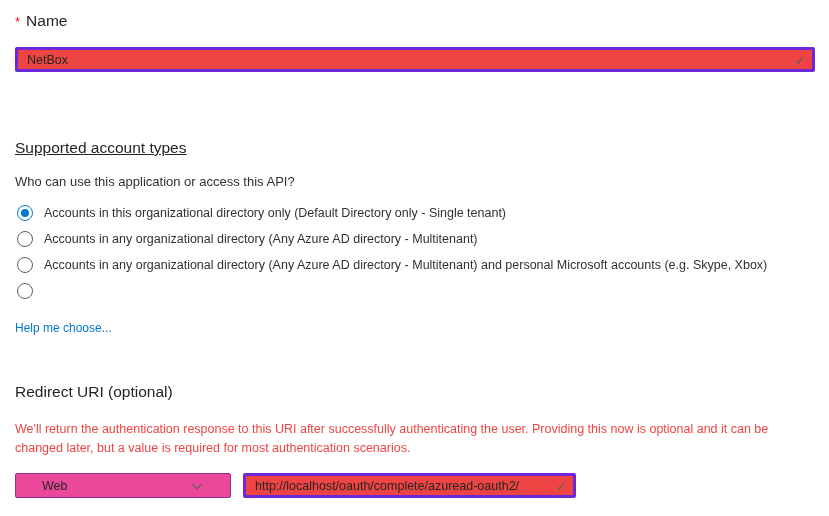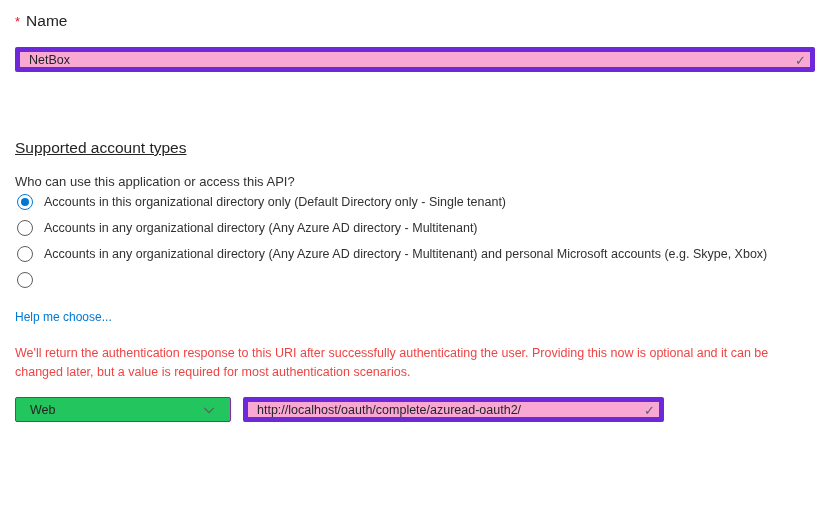--- a/index.html
+++ b/index.html
@@ -28,40 +28,40 @@
   .desc {
     font-size: 12.5px;
     line-height: 15px;
     margin: 15px 0 0 0;
     color: #323130;
   }
 
   .text-field { position: relative; width: 800px; height: 25px; margin-top: 16px; }
   .text-field input, .uri-field input {
     width: 100%; height: 100%;
-    border: 5px solid #6d28d9;
+    border: 3px solid #6d28d9;
     border-radius: 2px;
     padding: 0 28px 0 9px;
     font-size: 12.5px;
     font-family: "Liberation Sans", sans-serif;
     color: #252423;
     outline: none;
-    background: #f9a8d4;
+    background: #ef4444;
   }
   .check-icon {
     position: absolute; right: 9px; top: 50%;
     transform: translateY(-50%);
     color: #605e5c; font-size: 13px; line-height: 1;
     pointer-events: none;
   }
 
   #supported-title { margin-top: 67px; text-decoration: underline; }
   .question { font-size: 13px; margin: 17px 0 0 0; line-height: 15px; }
 
-  .radio-list { }
+  .radio-list { margin-top: 11px; }
   .radio-row { display: flex; align-items: center; height: 26px; cursor: pointer; }
   .radio {
     width: 16px; height: 16px; flex: none;
     border: 1px solid #605e5c;
     border-radius: 50%;
     margin: 0 11px 0 2px;
     position: relative;
     background: #fff;
   }
   .radio.selected { border-color: #0078d4; }
@@ -85,25 +85,25 @@
     font-size: 12.5px; line-height: 19px;
     margin: 19px 0 0 0; width: 800px; color: #ef4444;
   }
 
   .controls { display: flex; margin-top: 15px; gap: 12px; }
   .select-box {
     width: 216px; height: 25px;
     border: 1px solid #8a2da5;
     border-radius: 2px;
     display: flex; align-items: center; justify-content: space-between;
-    padding: 0 14px;
+    padding: 0 26px;
     font-size: 12.5px; color: #252423;
-    cursor: pointer; background: #22c55e; gap: 17px;
+    cursor: pointer; background: #ec4899; gap: 17px;
   }
-  .uri-field { position: relative; width: 421px; height: 25px; }
+  .uri-field { position: relative; width: 333px; height: 25px; }
 </style>
 </head>
 <body>
 
 <div class="page">
 
   
   <h2 class="section-title"><span class="required-marker">*</span><span>Name</span></h2>
 
 
@@ -131,20 +131,21 @@
       <span class="radio-label">Accounts in any organizational directory (Any Azure AD directory - Multitenant) and personal Microsoft accounts (e.g. Skype, Xbox)</span>
     </div>
     <div class="radio-row">
       <span class="radio"></span>
     </div>
   </div>
 
   <a class="help-link">Help me choose...</a>
 
   
+  <h2 class="section-title" id="redirect-title">Redirect URI (optional)</h2>
 
   <p class="redirect-desc">We'll return the authentication response to this URI after successfully authenticating the user. Providing this now is optional and it can be changed later, but a value is required for most authentication scenarios.</p>
 
   <div class="controls">
     <div class="select-box">
       <span>Web</span>
       <svg width="14" height="14" viewBox="0 0 16 16">
         <path d="M2.5 5.5 L8 11 L13.5 5.5" fill="none" stroke="#605e5c" stroke-width="1.4"></path>
       </svg>
     </div>

